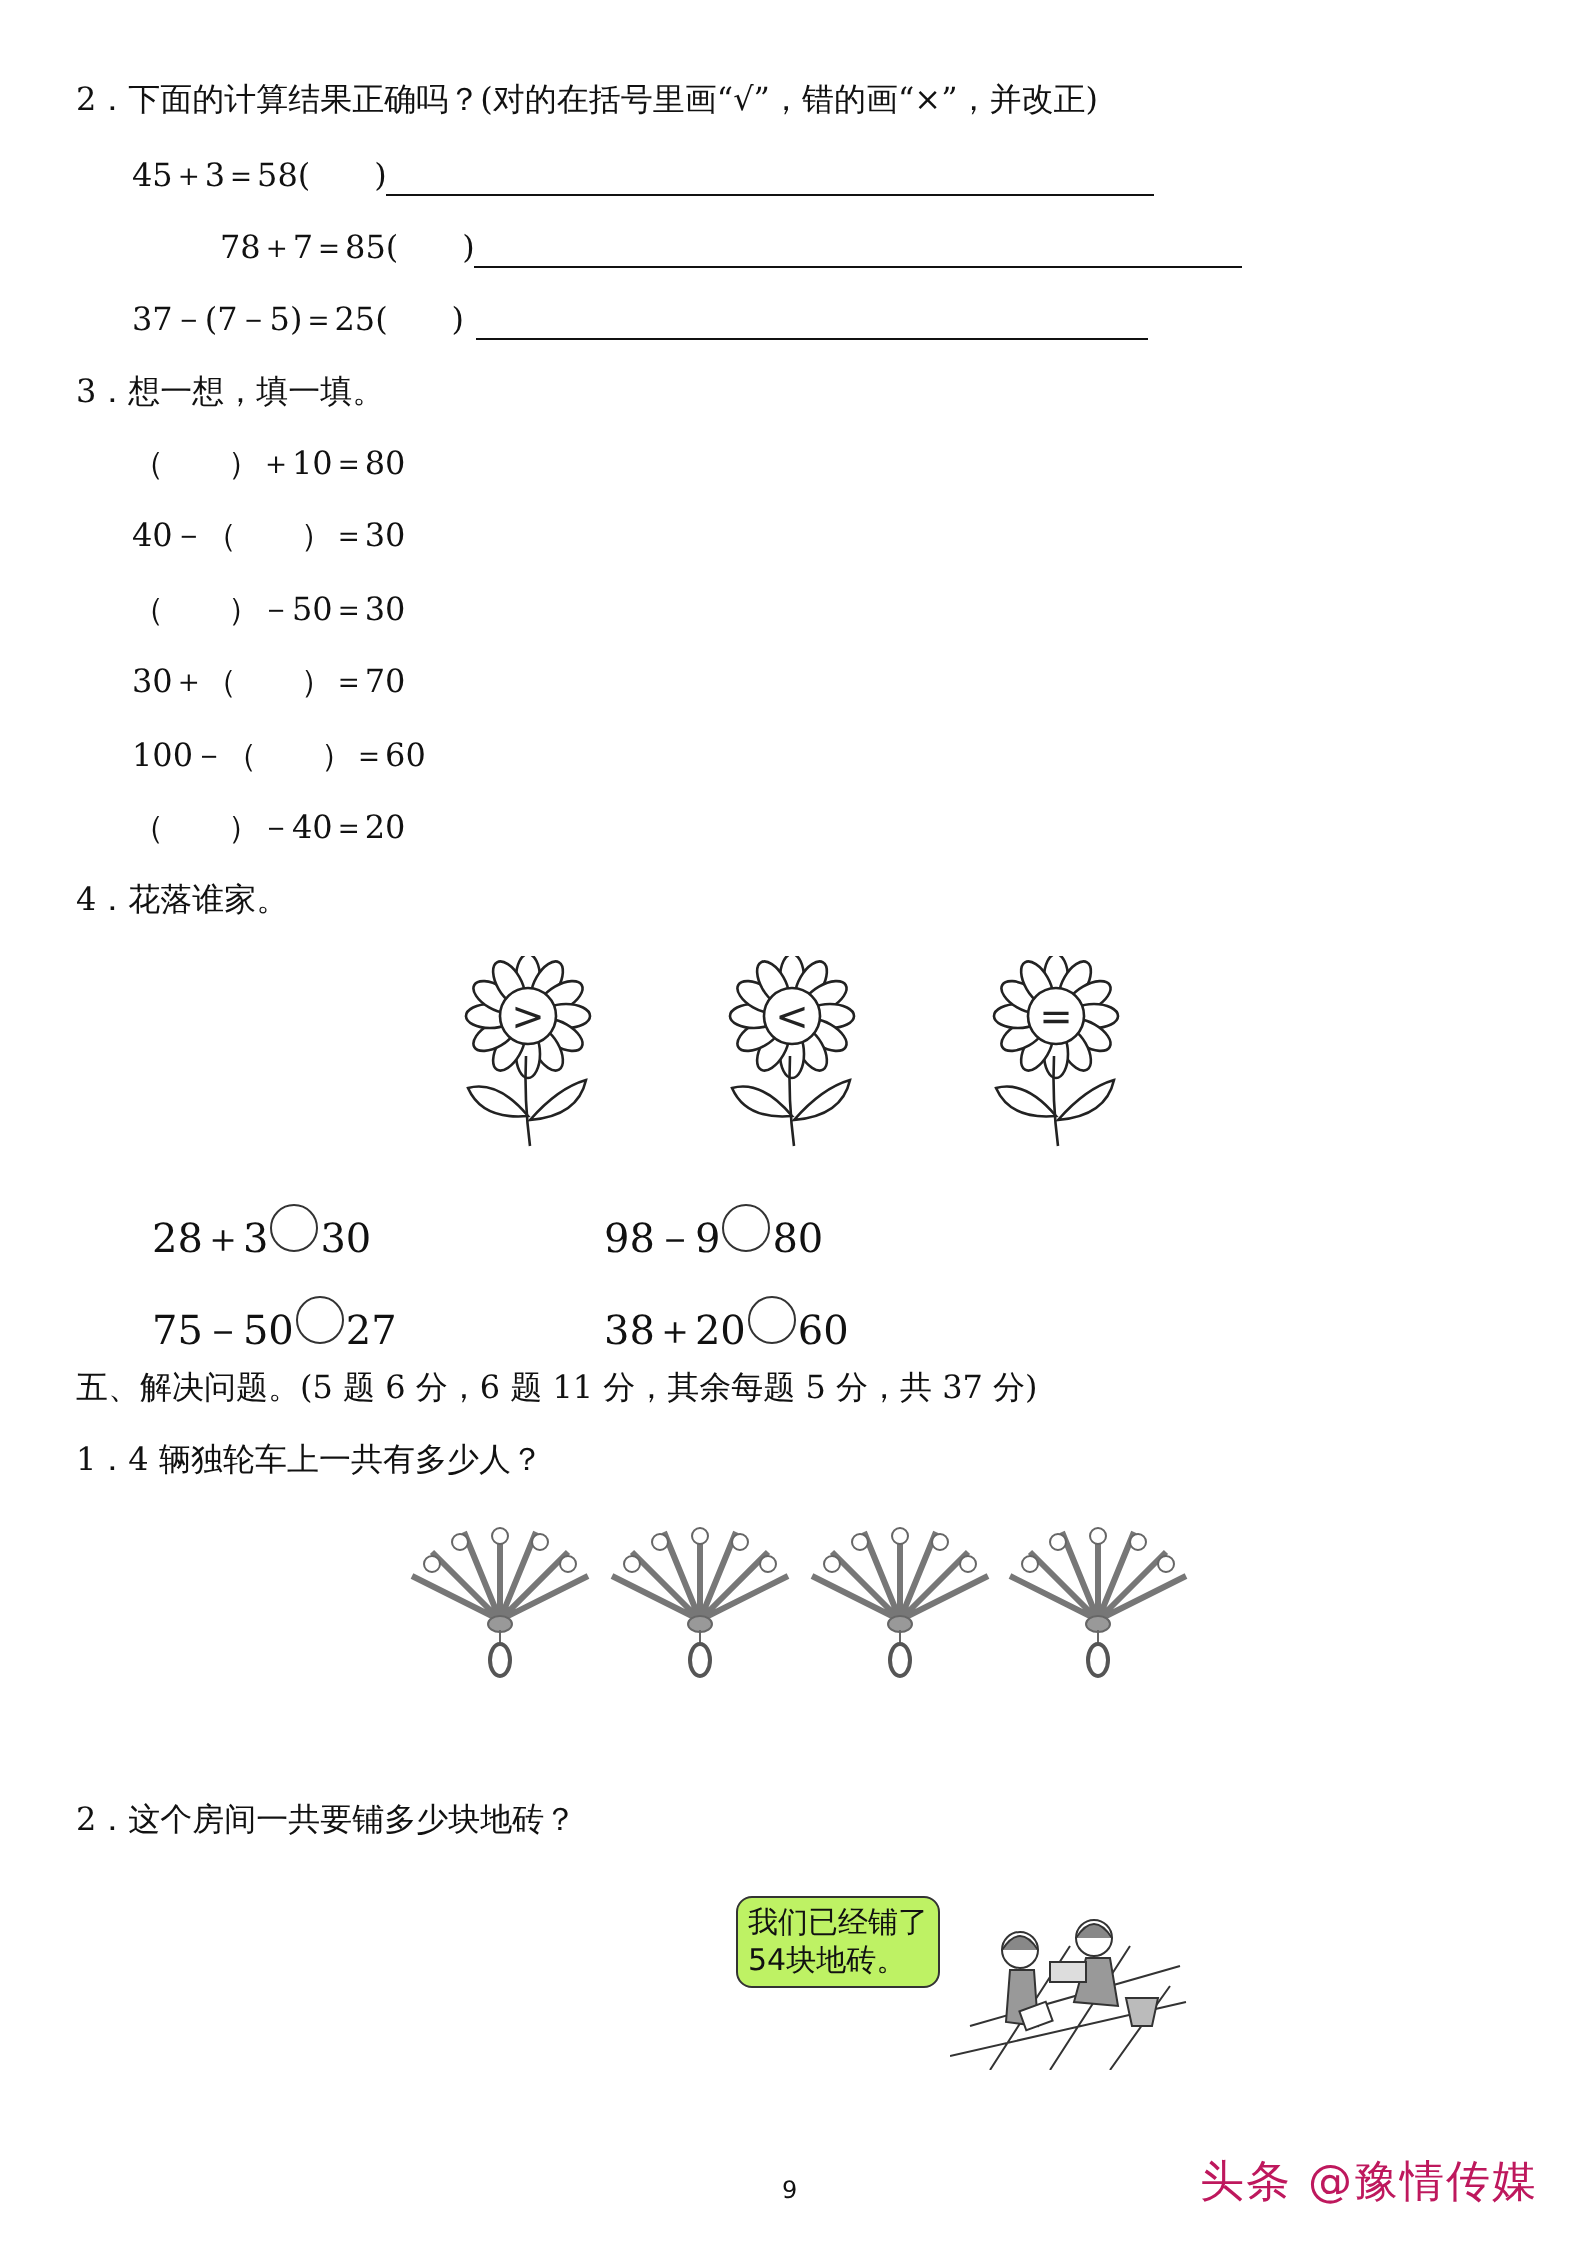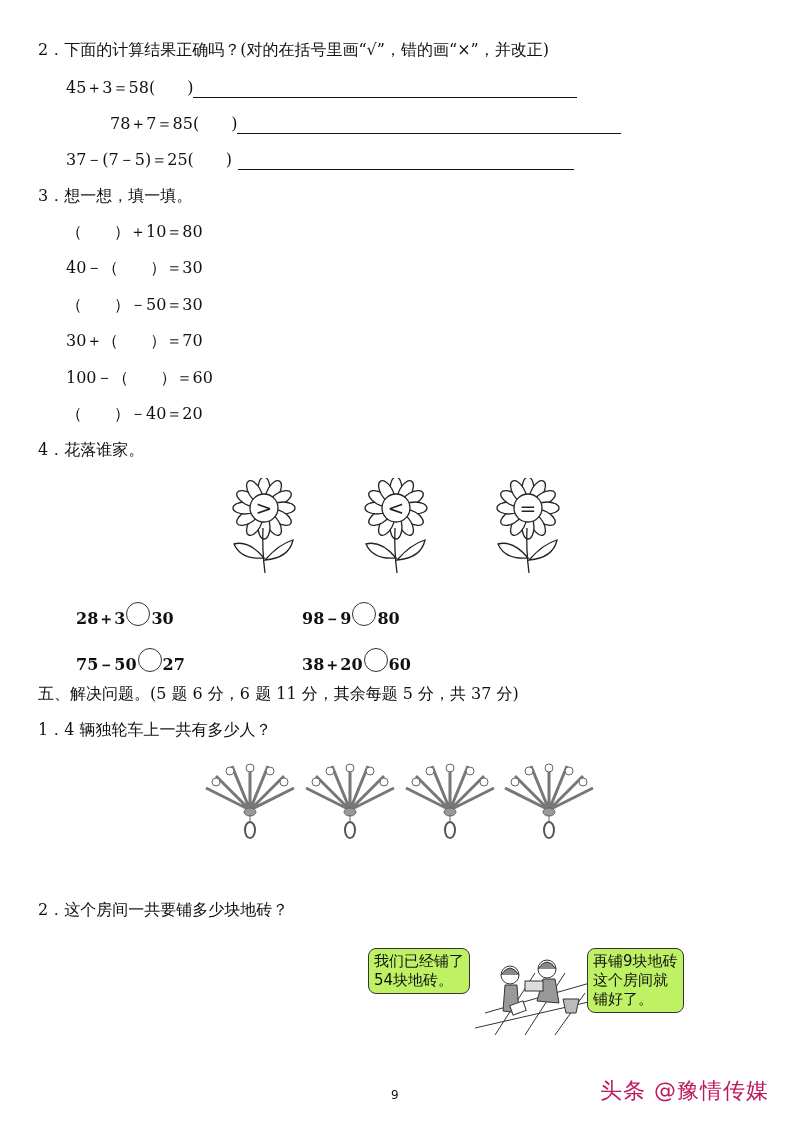--- a/index.html
+++ b/index.html
@@ -5,21 +5,21 @@
   html, body { margin:0; padding:0; background:#fff; }
   body { width:793px; height:1122px; position:relative; overflow:hidden;
          font-family:"DejaVu Serif", "Liberation Serif", serif; color:#111; }
   .line { position:absolute; font-size:16px; line-height:20px; white-space:nowrap; }
   .q-title { left:38px;text-align:center; }
   .sub { left:66px; }
   .blank { display:inline-block; border-bottom:1px solid #111; vertical-align:bottom; height:16px; }
   .flower { position:absolute; width:70px; height:96px; }
   .circle { display:inline-block; width:22px; height:22px; border:1px solid #333; border-radius:50%;
             vertical-align:bottom; margin:0 1px 3px 1px; }
-  .cmp { position:absolute; font-size:16px; line-height:20px; white-space:nowrap;font-weight:bold; }
+  .cmp { position:absolute; font-size:20px; line-height:20px; white-space:nowrap; }
   .uni { position:absolute; top:760px; width:96px; height:82px; }
   .scene { position:absolute; left:365px; top:945px; width:330px; height:90px; }
   .bubble { position:absolute; border:1.5px solid #333; border-radius:8px; background:#bef264;
             font-family:"DejaVu Sans", sans-serif; font-size:15px; line-height:19px; padding:3px 5px; }
   .pageno { position:absolute; left:391px; top:1088px; font-size:12px; font-family:"DejaVu Sans", sans-serif; }
   .watermark { position:absolute; left:600px; top:1076px; font-size:22px; color:#be185d;
                font-family:"DejaVu Sans", sans-serif; letter-spacing:1px; }
 </style>
 </head>
 <body>
@@ -201,21 +201,16 @@
       <path d="M68 26 L62 48 L84 50 L80 26 Z" fill="#999"></path>
       <rect x="50" y="28" width="18" height="10" fill="#ddd"></rect>
       <path d="M88 46 L104 46 L101 60 L91 60 Z" fill="#bbb"></path>
       <rect x="36" y="50" width="14" height="10" fill="#fff" transform="rotate(-20 43 55)"></rect>
     </g>
   </svg>
   <div class="bubble" style="left:3px;top:3px;">
     <div>我们已经铺了</div>
     <div>54块地砖。</div>
   </div>
-  <div class="bubble" style="left:222px;top:3px;">
-    <div>再铺9块地砖</div>
-    <div>这个房间就</div>
-    <div>铺好了。</div>
-  </div>
 </div>
 
 <div class="pageno">9</div>
 <div class="watermark">头条 @豫情传媒</div>
 
 </body></html>

